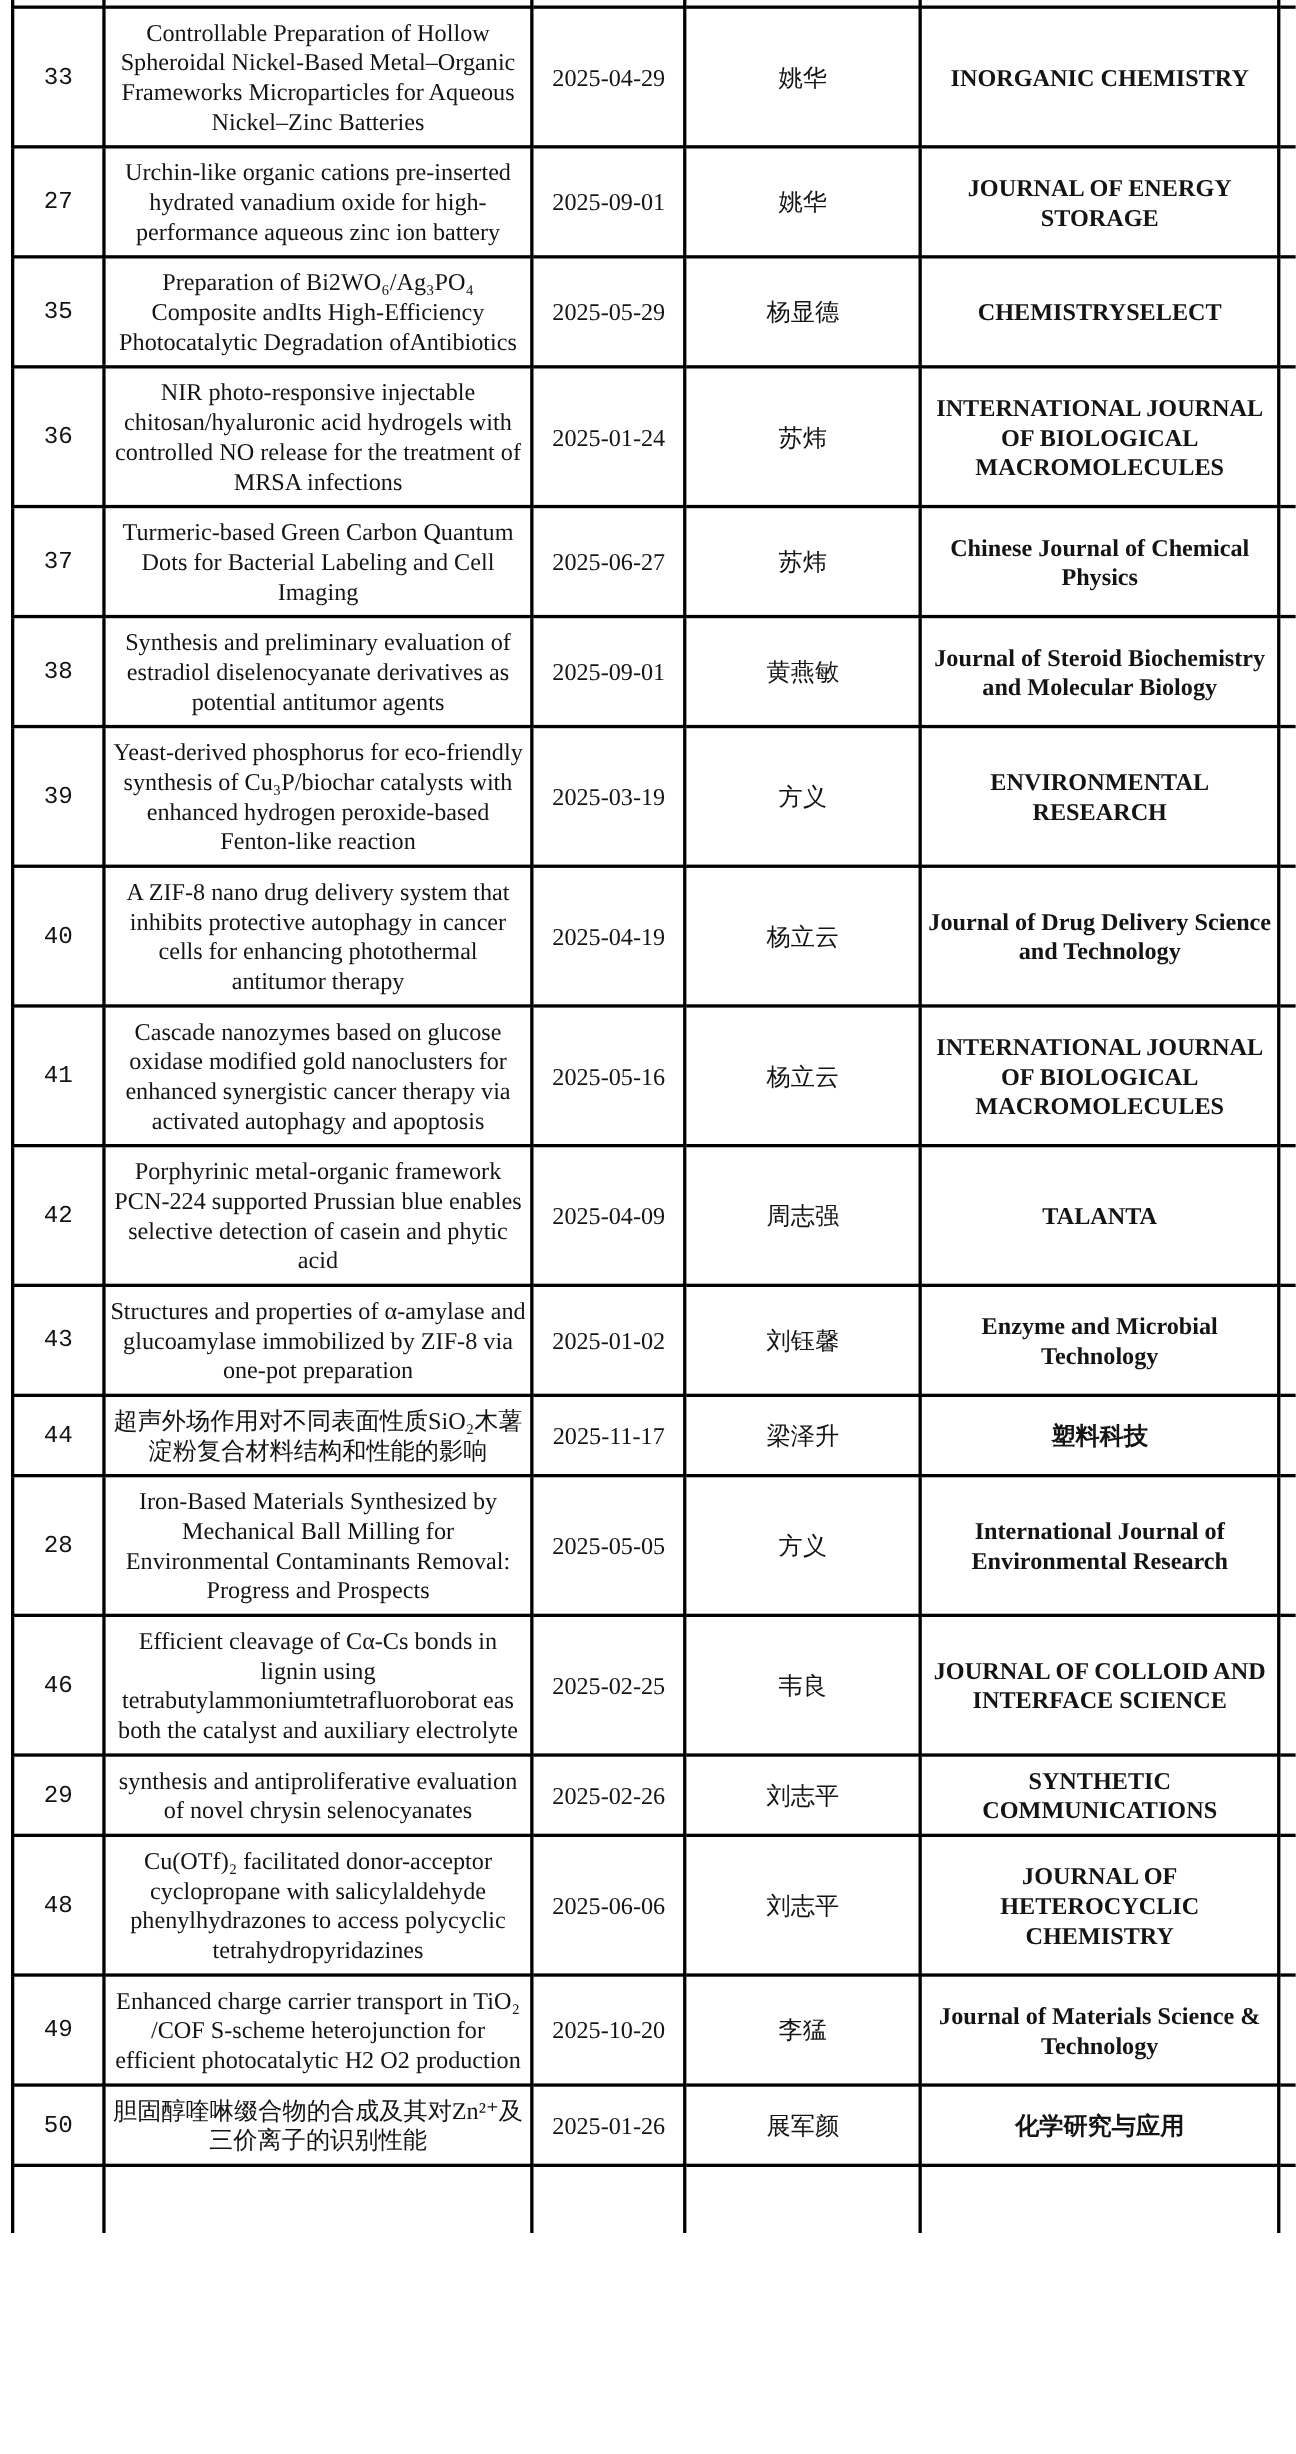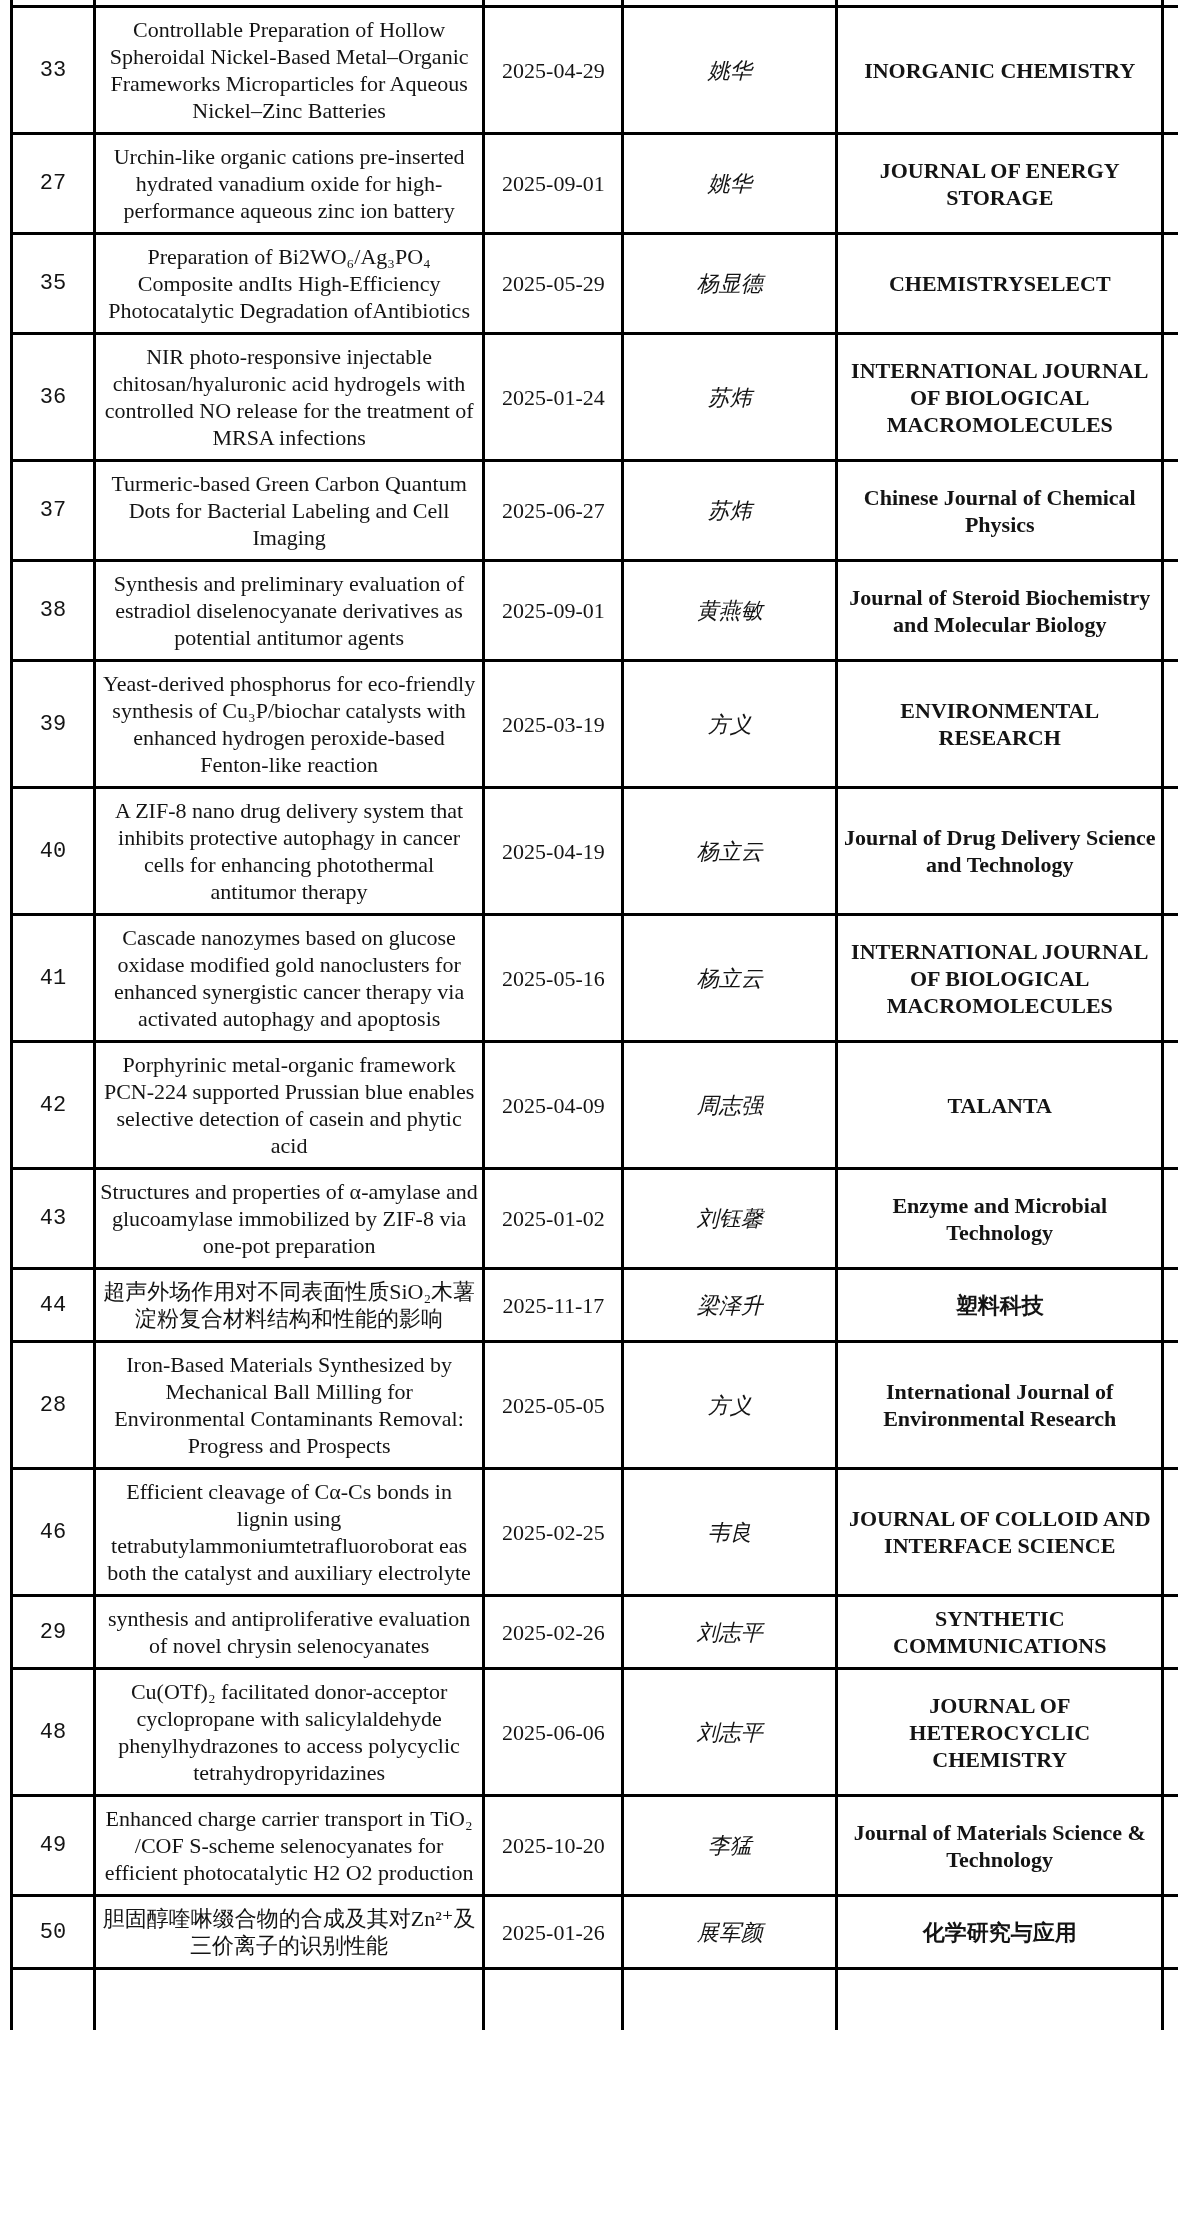--- a/index.html
+++ b/index.html
@@ -29,21 +29,21 @@
     vertical-align: middle;
     padding: 8px 3px;
     font-size: 22px;
     line-height: 27px;
     word-wrap: break-word;
     overflow-wrap: break-word;
   }
   td.cell-no     { width: 78px; font-family: Liberation Mono, monospace; }
   td.cell-title  { width: 378px; }
   td.cell-date   { width: 133px; }
-  td.cell-author { width: 206px; font-style: italic; }
+  td.cell-author { width: 206px; }
   td.cell-journal{ width: 316px; padding-left: 4px; padding-right: 4px; font-weight: bold; }
   td.cell-stub   { width: 114px; }
   tr.sliver-top td {
     height: 9px;
     padding: 0;
     border-top: none;
   }
   tr.sliver-bottom td {
     height: 60px;
     padding: 0;
@@ -204,21 +204,21 @@
           <td class="cell-no">48</td>
           <td class="cell-title">Cu(OTf)₂ facilitated donor-acceptor cyclopropane with salicylaldehyde phenylhydrazones to access polycyclic tetrahydropyridazines</td>
           <td class="cell-date">2025-06-06</td>
           <td class="cell-author">刘志平</td>
           <td class="cell-journal">JOURNAL OF HETEROCYCLIC CHEMISTRY</td>
           <td class="cell-stub"></td>
         </tr>
 
         <tr>
           <td class="cell-no">49</td>
-          <td class="cell-title">Enhanced charge carrier transport in TiO₂ /COF S-scheme selenocyanates for efficient photocatalytic H2 O2 production</td>
+          <td class="cell-title">Enhanced charge carrier transport in TiO₂ /COF S-scheme heterojunction for efficient photocatalytic H2 O2 production</td>
           <td class="cell-date">2025-10-20</td>
           <td class="cell-author">李猛</td>
           <td class="cell-journal">Journal of Materials Science &amp; Technology</td>
           <td class="cell-stub"></td>
         </tr>
 
         <tr>
           <td class="cell-no">50</td>
           <td class="cell-title">胆固醇喹啉缀合物的合成及其对Zn²⁺及三价离子的识别性能</td>
           <td class="cell-date">2025-01-26</td>

